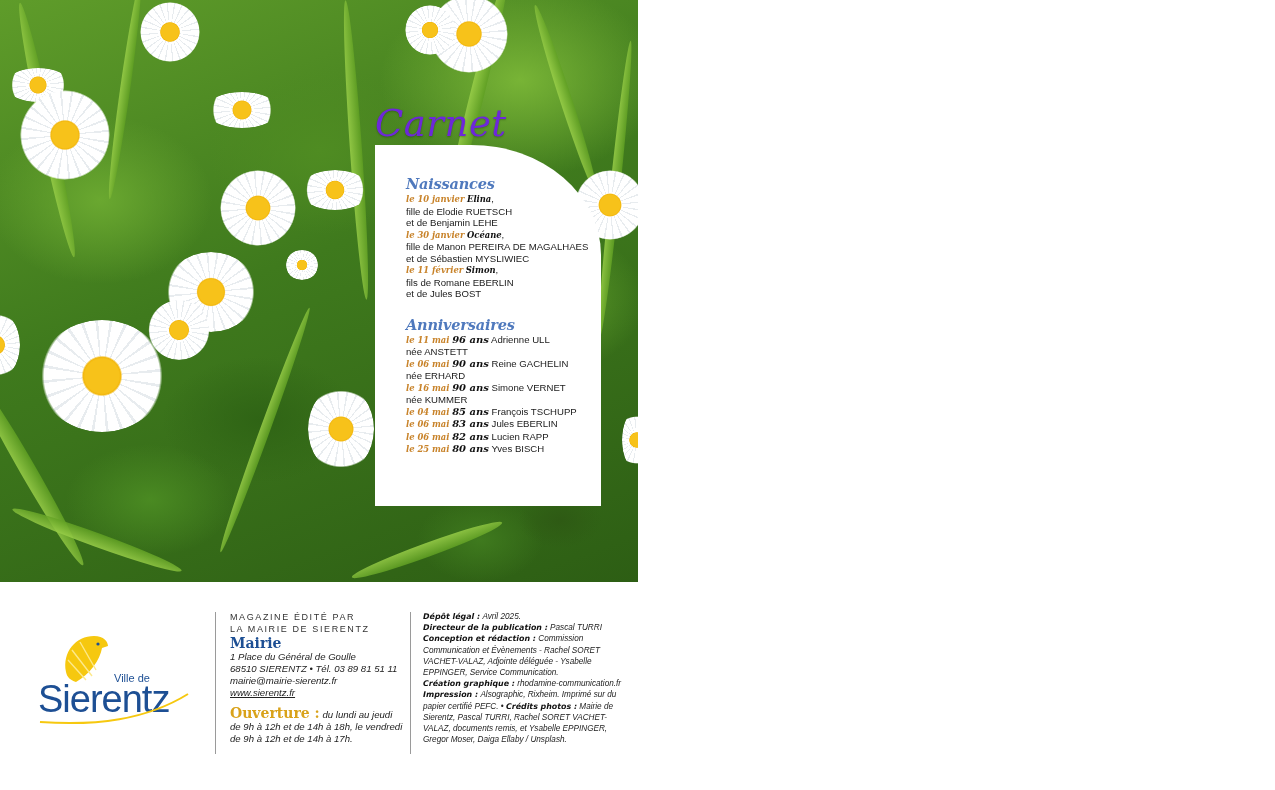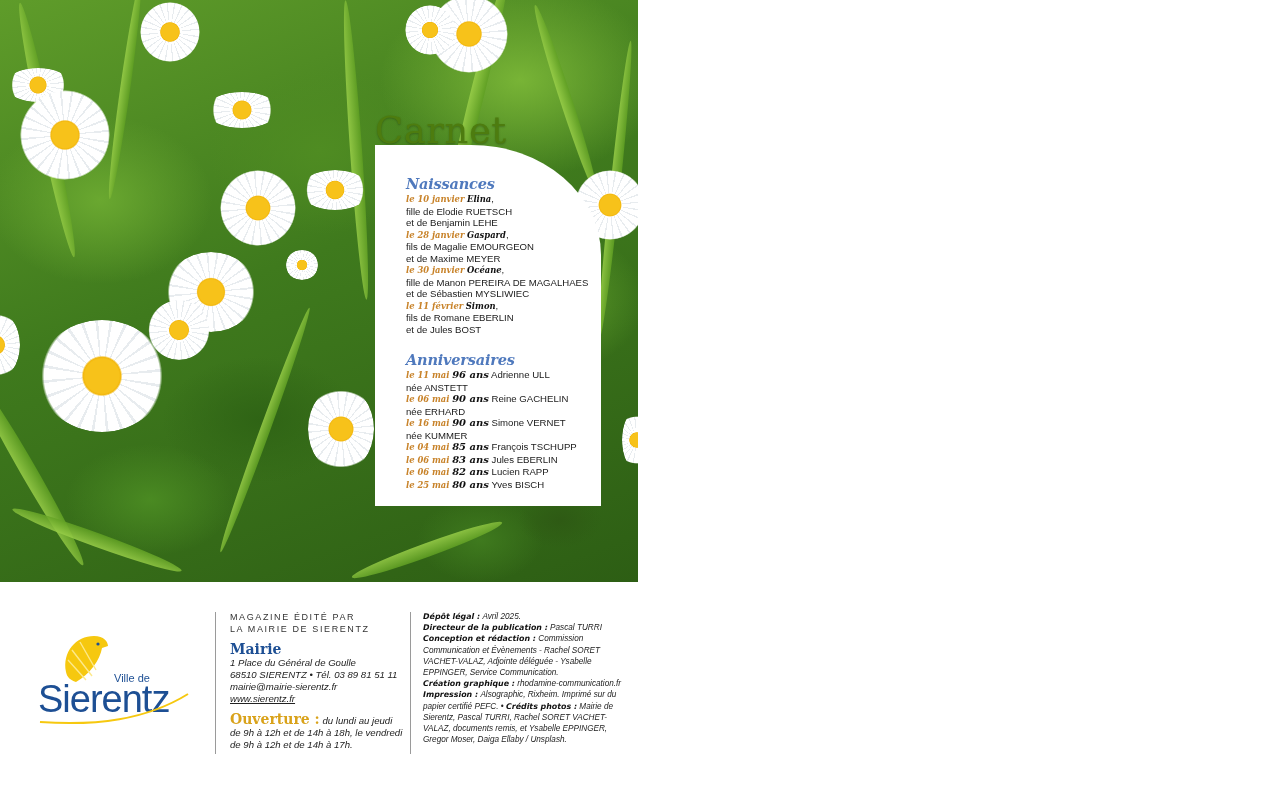--- a/index.html
+++ b/index.html
@@ -27,22 +27,22 @@
       background:
         radial-gradient(circle at 50% 50%, #f7c21a 0 20%, #f3b80f 22%, transparent 24%),
         repeating-conic-gradient(#ffffff 0deg 8deg, #e8ecef 8deg 11deg, #ffffff 11deg 15deg);
       -webkit-mask: radial-gradient(circle, #000 68%, transparent 71%);
               mask: radial-gradient(circle, #000 68%, transparent 71%);
       box-shadow: 0 0 4px rgba(0,0,0,.2);
     }
 
     
     .carnet-title {
-      position: absolute; left: 375px; top: 109px;
-      font-family: "DejaVu Serif", serif; font-size: 37px; color: #4d7c0f;
+      position: absolute; left: 375px; top: 102px;
+      font-family: "DejaVu Serif", serif; font-style: italic; font-size: 37px; color: #6d28d9;
       letter-spacing: 0.5px; text-shadow: 0 1px 2px rgba(0,0,0,.25);
     }
     .card {
       position: absolute; left: 375px; top: 145px; width: 226px; height: 361px; background: #ffffff;
       border-top-right-radius: 130px 110px;
       padding: 30px 17px 0 31px;
     }
     .sec-title {
       font-family: "DejaVu Serif", serif; font-weight: bold; font-style: italic;
       color: #4f79bd; font-size: 14.5px; line-height: 18px; letter-spacing: -0.2px;
@@ -51,21 +51,21 @@
     .date { font-family: "DejaVu Serif", serif; font-style: italic; font-weight: bold; color: #c8832a; font-size: 8.4px; }
     .name { font-family: "DejaVu Serif", serif; font-style: italic; font-weight: bold; color: #111; font-size: 8.4px; }
     .age  { font-family: "DejaVu Serif", serif; font-style: italic; font-weight: bold; color: #111; font-size: 10px; }
     .gap { height: 16px; }
 
     
     .logo { position: absolute; left: 36px; top: 630px; width: 160px; height: 100px; }
     .vline { position: absolute; top: 612px; width: 1px; height: 142px; background: #9a9a9a; }
     .col2 { position: absolute; left: 230px; top: 611px; width: 175px; }
     .caps { font-family: "Liberation Sans", sans-serif; font-size: 9px; letter-spacing: 1.6px; line-height: 12px; color: #333; }
-    .mairie-title { font-family: "DejaVu Serif", serif; font-weight: bold; color: #1d4f94; font-size: 14px; margin-top: 6px; line-height: 16px; }
+    .mairie-title { font-family: "DejaVu Serif", serif; font-weight: bold; color: #1d4f94; font-size: 14px; line-height: 16px; }
     .it { font-family: "Liberation Sans", sans-serif; font-style: italic; font-size: 9.6px; line-height: 12px; color: #222; }
     .it a { color: #222; text-decoration: underline; }
     .ouv { margin-top: 8px; }
     .ouv-label { font-family: "DejaVu Serif", serif; font-weight: bold; font-style: normal; color: #d9a21a; font-size: 14px; }
 
     .col3 { position: absolute; left: 423px; top: 611px; width: 200px; }
     .c3 { font-family: "Liberation Sans", sans-serif; font-size: 8.2px; line-height: 11.2px; color: #222; }
     .c3 b { font-family: "DejaVu Sans", sans-serif; font-style: italic; font-weight: bold; font-size: 7.9px; color: #111; }
     .c3 i { font-style: italic; text-align: center; }
   </style>
@@ -106,25 +106,20 @@
 
   <div class="carnet-title">Carnet</div>
 
   <div class="card">
     <div class="sec-title">Naissances</div>
 
     <div>
       <div class="entry-line"><span class="date">le 10 janvier</span> <span class="name">Elina</span>,</div>
       <div class="entry-line">fille de Elodie RUETSCH</div>
       <div class="entry-line">et de Benjamin LEHE</div>
-    </div>
-    <div>
-      <div class="entry-line"><span class="date">le 28 janvier</span> <span class="name">Gaspard</span>,</div>
-      <div class="entry-line">fils de Magalie EMOURGEON</div>
-      <div class="entry-line">et de Maxime MEYER</div>
     </div>
     <div>
       <div class="entry-line"><span class="date">le 30 janvier</span> <span class="name">Océane</span>,</div>
       <div class="entry-line">fille de Manon PEREIRA DE MAGALHAES</div>
       <div class="entry-line">et de Sébastien MYSLIWIEC</div>
     </div>
     <div>
       <div class="entry-line"><span class="date">le 11 février</span> <span class="name">Simon</span>,</div>
       <div class="entry-line">fils de Romane EBERLIN</div>
       <div class="entry-line">et de Jules BOST</div>

